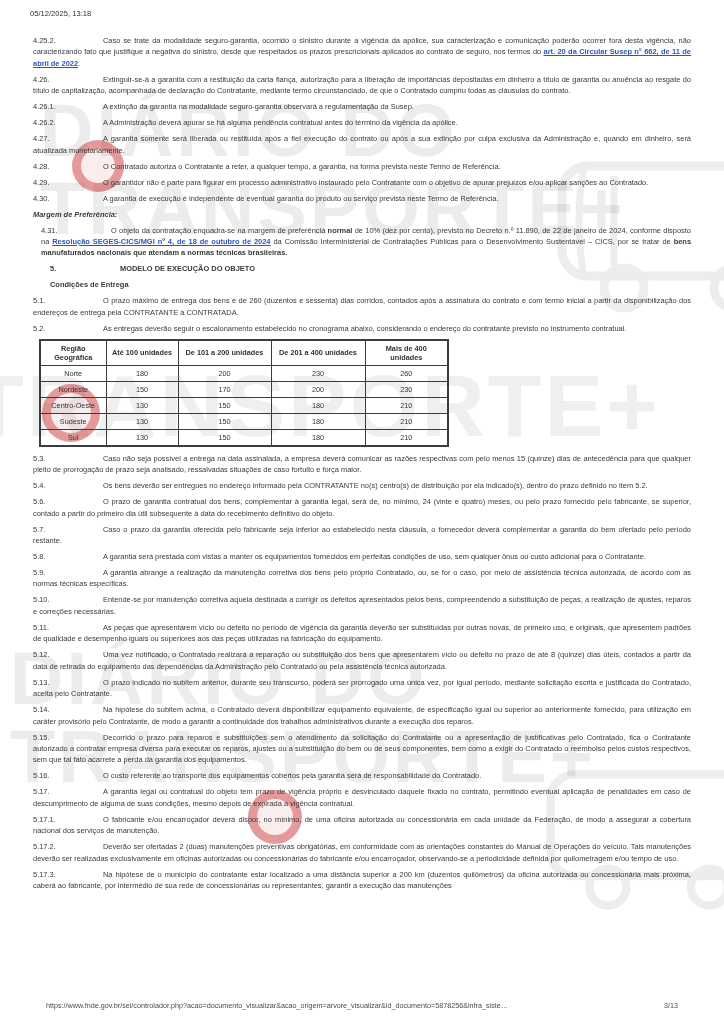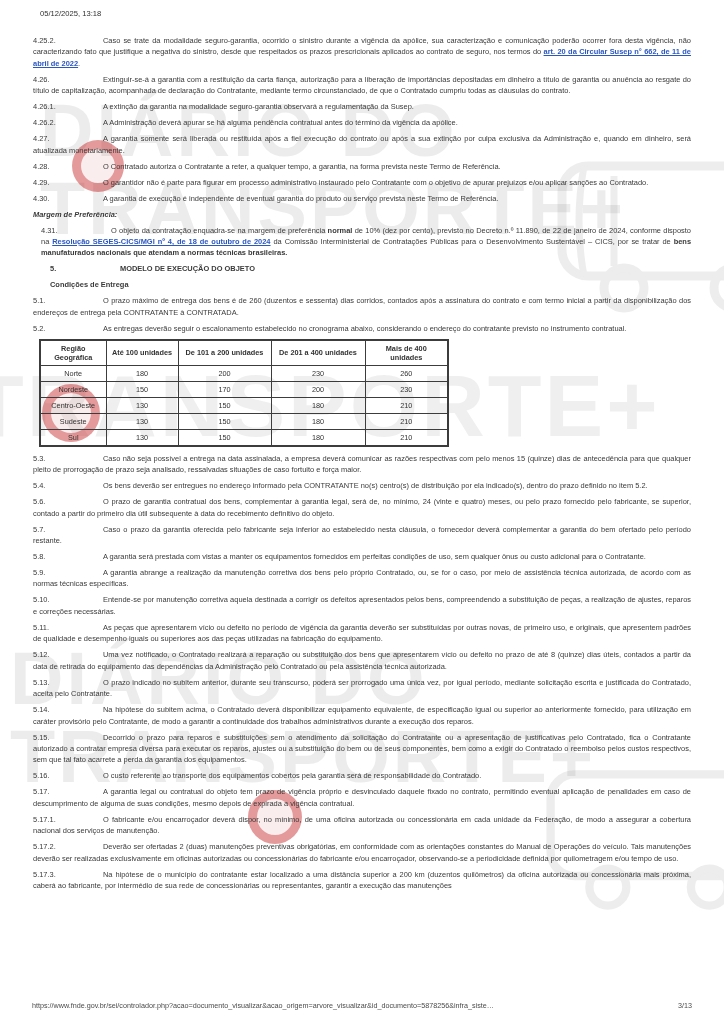--- a/index.html
+++ b/index.html
@@ -24,21 +24,21 @@
   }
   .ring-a{width:34px;height:34px;left:32px;top:48px;}
   .ring-b{width:40px;height:40px;left:72px;top:24px;}
   .ring-c{width:36px;height:36px;left:238px;top:150px;}
   .wm-bus{position:absolute;right:-40px;opacity:0.10;}
   .bus-a{top:60px;}
   .bus-c{top:120px;}
   
   .page{position:relative;z-index:1;}
   .page-header{position:relative;height:14px;padding-top:9px;font-size:7.6px;color:#2f2f2f;}
-  .hdr-date{position:absolute;left:40px;top:9px;}
+  .hdr-date{position:absolute;left:30px;top:9px;}
   .hdr-title{text-align:center;}
   .doc-body{padding:12px 33px 0 33px;}
   .blk{margin:0 0 4.6px 0;font-size:7.45px;line-height:11.4px;}
   .clause{text-align:justify;}
   .num{display:inline-block;width:70px;vertical-align:top;}
   .heading{font-weight:700;}
   .bold{font-weight:700;margin-left:17px;}
   .italic{margin-left:8px;}
   .bold-italic{font-weight:700;font-style:italic;}
   .b{font-weight:700;}
@@ -52,21 +52,21 @@
     border:1px solid #3c3c3c;text-align:center;padding:3px 4px;
   }
   table.sched{border:2px solid #3c3c3c;margin-left:6px;}
   table.sched th{font-weight:700;}
   table.sched col.c1{width:66px;} table.sched col.c2{width:72px;}
   table.sched col.c3{width:93px;} table.sched col.c4{width:94px;}
   table.sched col.c5{width:83px;}
   
   .page-footer{
     position:absolute;left:0;bottom:14px;width:724px;z-index:1;
-    display:flex;justify-content:space-between;padding:0 32px;box-sizing:border-box;
+    display:flex;justify-content:space-between;padding:0 46px;box-sizing:border-box;
     font-size:7.2px;color:#4a4a4a;
   }
 </style>
 </head>
 <body>
 
 <div class="wm-layer">
   <div class="wm-tile wm-a">
     <div class="wm-ring ring-a"></div>
     <div class="wm-text">

